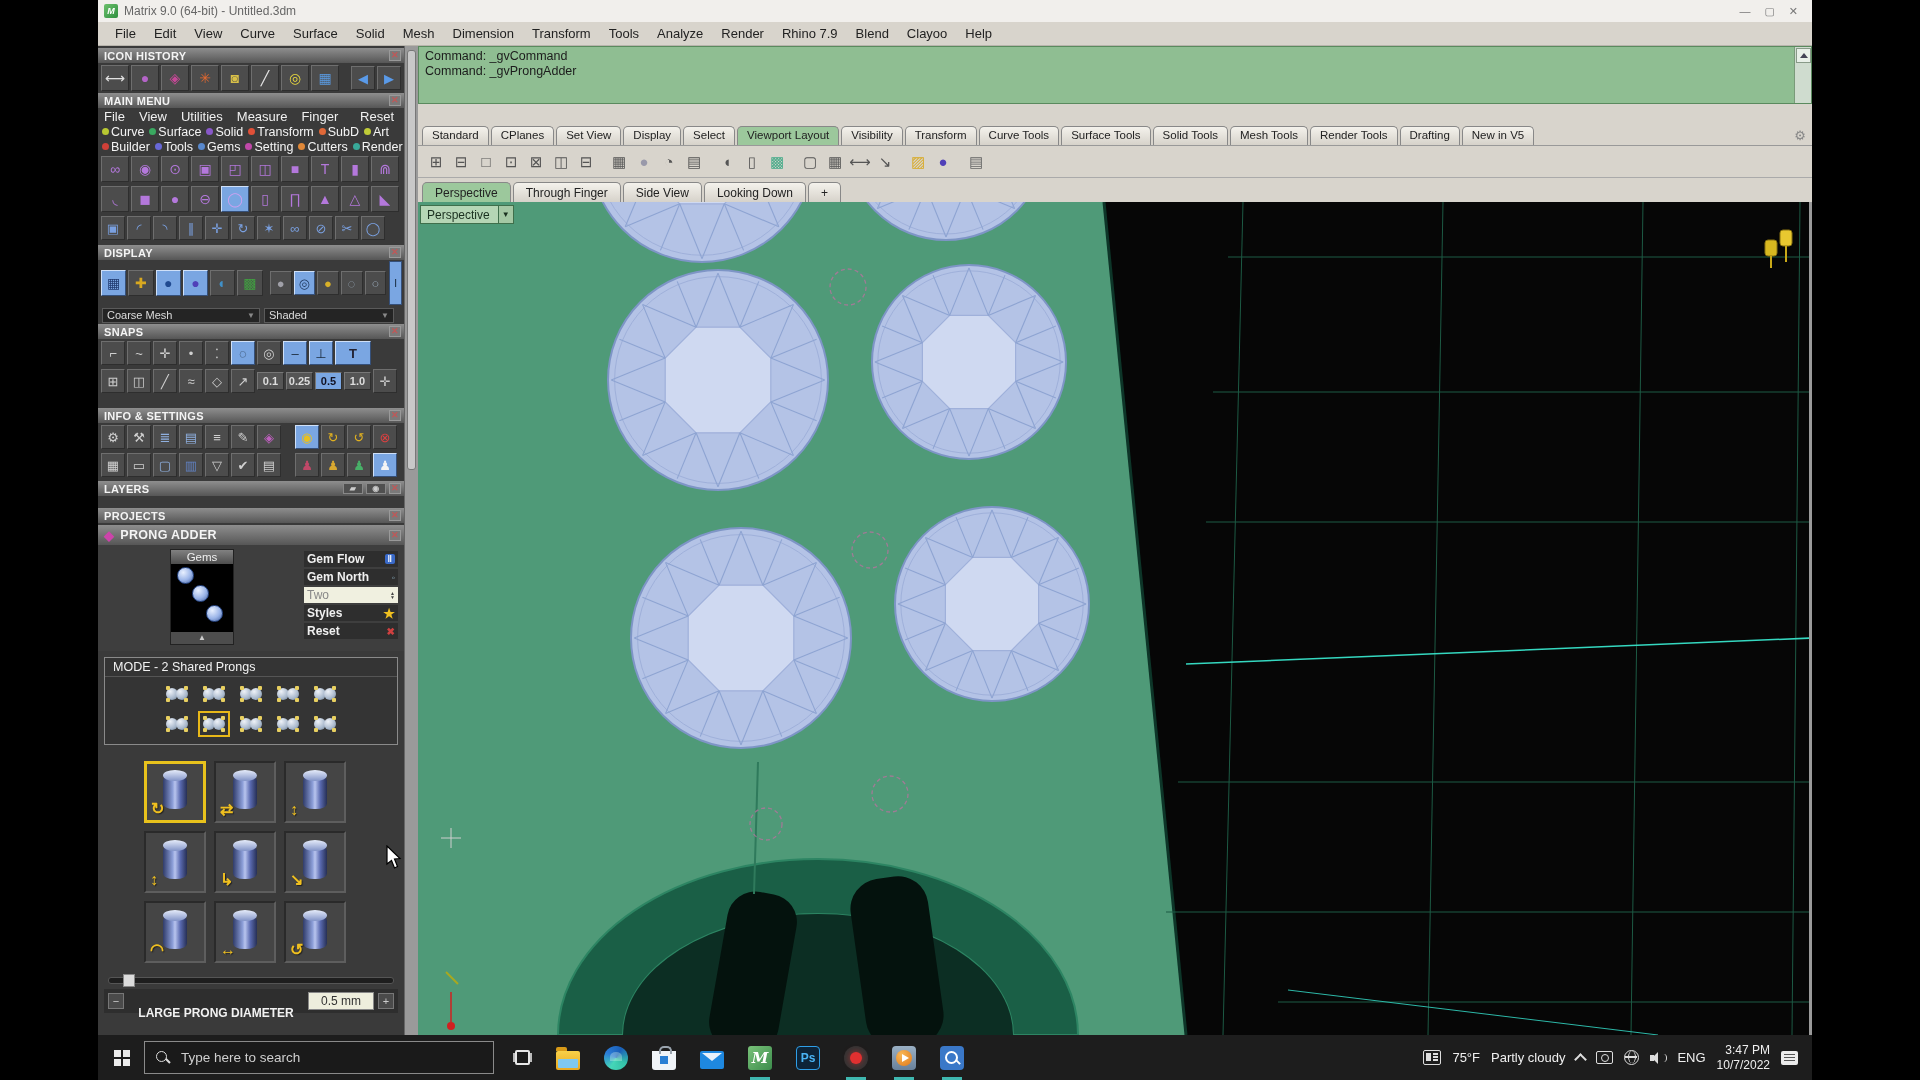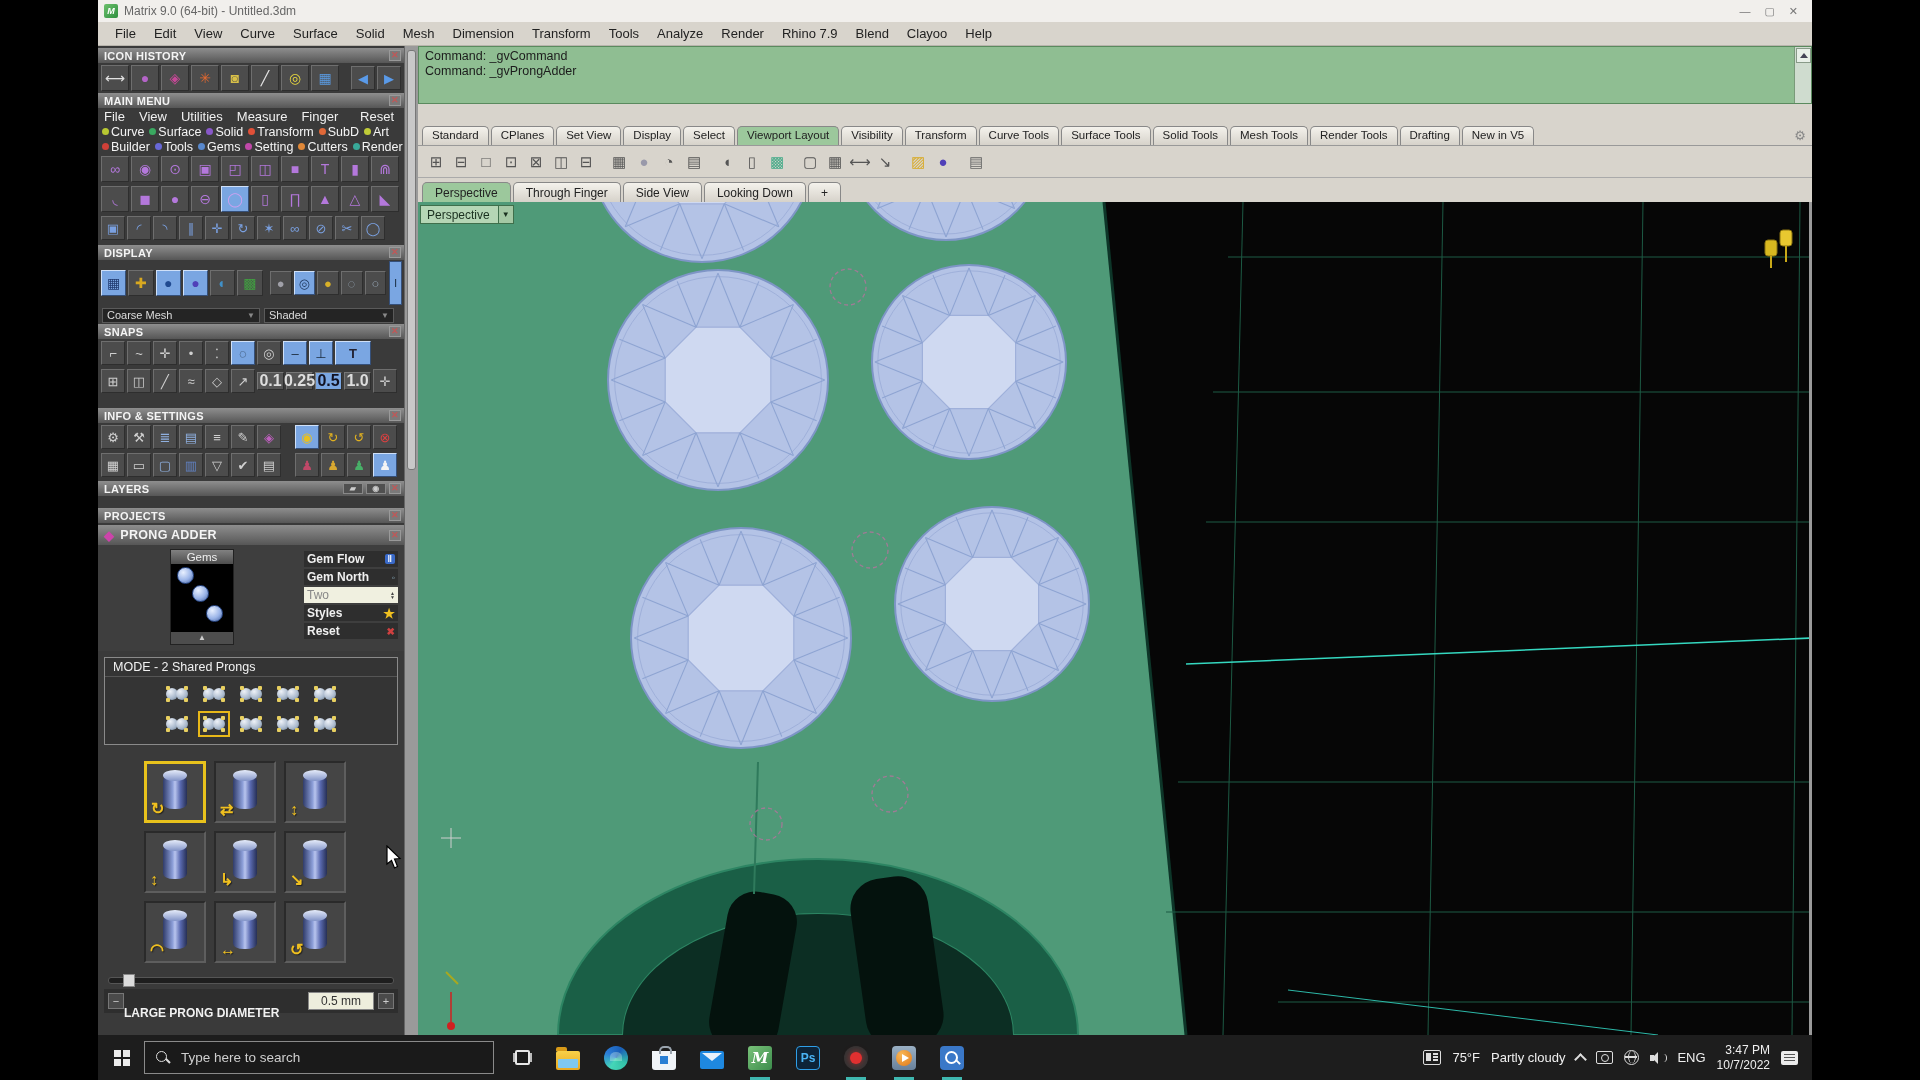--- a/index.html
+++ b/index.html
@@ -68,21 +68,21 @@
   .phbtn{width:20px;height:11px;background:#505050;border:1px solid #888;color:#ccc;
     font-size:8px;line-height:9px;text-align:center;margin-right:3px;}
   .icorow{display:flex;align-items:center;padding:1px 2px;}
   .cell{width:24px;height:24px;background:#4c4c4c;border:1px solid;
     border-color:#6e6e6e #2e2e2e #2e2e2e #6e6e6e;display:flex;align-items:center;
     justify-content:center;font-size:13px;margin:1px;color:#c8c8c8;}
   .cell.big{width:28px;height:26px;font-size:14px;}
   .cell.sel{background:#7aa6e2;border-color:#cfe0f8 #35507a #35507a #cfe0f8;}
   .cell.wide{width:36px;}
   .chip{width:27px;height:18px;background:#555;border:1px solid;
-    border-color:#777 #2e2e2e #2e2e2e #777;color:#ddd;font-size:16px;font-weight:bold;
+    border-color:#777 #2e2e2e #2e2e2e #777;color:#ddd;font-size:11px;font-weight:bold;
     display:flex;align-items:center;justify-content:center;margin:1px;}
   .chip.sel{background:#7aa6e2;color:#112;}
   .mmrow1{display:flex;align-items:center;padding:1px 8px 0 6px;height:16px;}
   .mmrow1 span{font-size:13px;color:#f0f0f0;margin-right:14px;}
   .mmrow1 span:last-child{margin-left:auto;margin-right:2px;}
   .catrow{display:flex;align-items:center;height:15px;padding-left:4px;}
   .cat{display:flex;align-items:center;font-size:12.5px;color:#f4f4f4;margin-right:5px;}
   .cat i{width:7px;height:7px;border-radius:50%;margin-right:2px;}
   .ddrow{display:flex;align-items:center;padding:1px 4px;height:18px;}
   .ddbox{height:15px;background:#242424;border:1px solid #5a5a5a;color:#ddd;font-size:11px;
@@ -129,21 +129,21 @@
   .ov{position:absolute;left:4px;bottom:2px;color:#f0c020;font-size:16px;font-weight:bold;
     text-shadow:1px 1px 1px #222;}
   #slider{position:relative;margin:6px 10px 0;height:7px;background:#1e1e1e;
     border:1px solid #555;border-radius:3px;}
   #slider .handle{position:absolute;left:14px;top:-4px;width:12px;height:13px;
     background:#dcdcdc;border:1px solid #888;}
   #dia-row{display:flex;align-items:center;margin:5px 6px 0;height:24px;background:#2e2e2e;
     padding:0 4px;}
   .pm{width:16px;height:16px;background:#4a4a4a;border:1px solid #777;color:#ccc;font-size:11px;
     display:flex;align-items:center;justify-content:center;}
-  #dia-label{flex:1;text-align:left;font-size:12px;font-weight:bold;color:#f2f2f2;margin-top:24px;}
+  #dia-label{flex:1;text-align:center;font-size:12px;font-weight:bold;color:#f2f2f2;margin-top:24px;}
   #dia-value{width:66px;height:18px;background:#eeeedd;border:1px solid #888;color:#333;
     font-size:12px;display:flex;align-items:center;justify-content:center;margin-right:4px;}
   
   #cursor{position:absolute;left:288px;top:845px;z-index:50;}
   
   #taskbar{position:absolute;left:0;bottom:0;width:1714px;height:45px;background:#1d1d1d;
     display:flex;align-items:center;z-index:40;}
   #start{width:46px;height:45px;display:flex;align-items:center;justify-content:center;}
   #start .w{width:7px;height:7px;background:#ececec;
     box-shadow:9px 0 #ececec,0 9px #ececec,9px 9px #ececec;margin:-8px 8px 0 0;}

